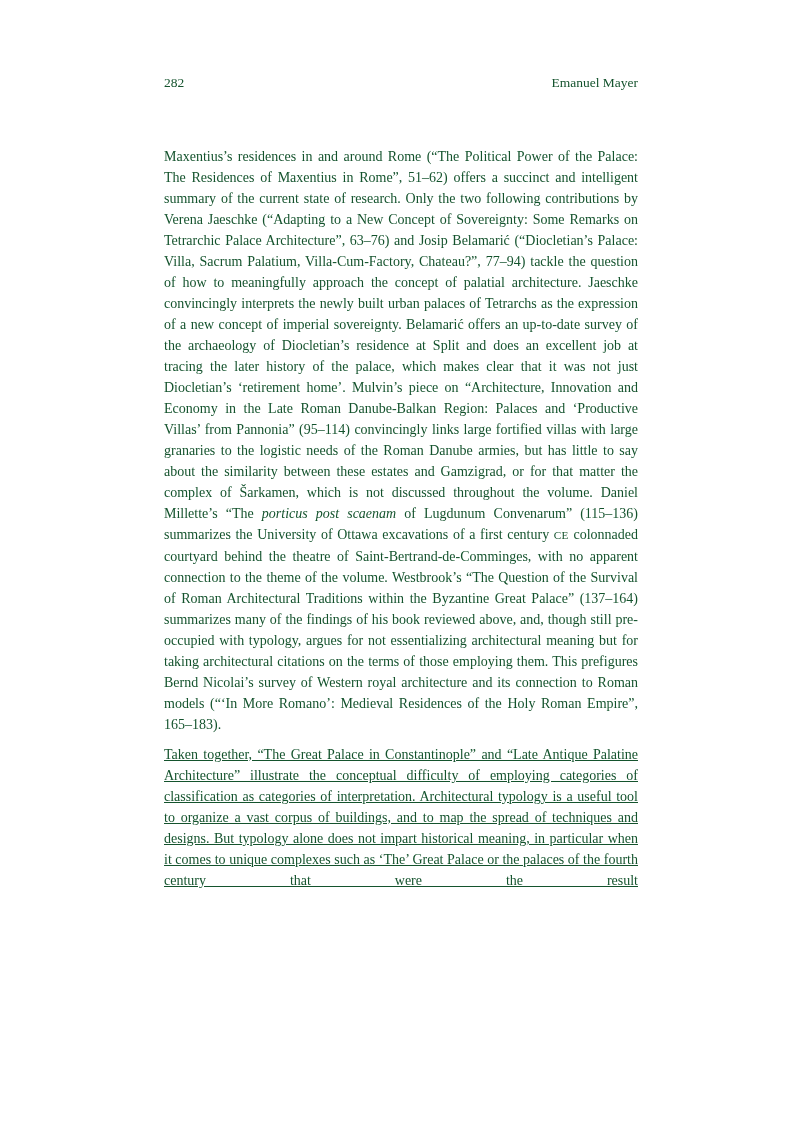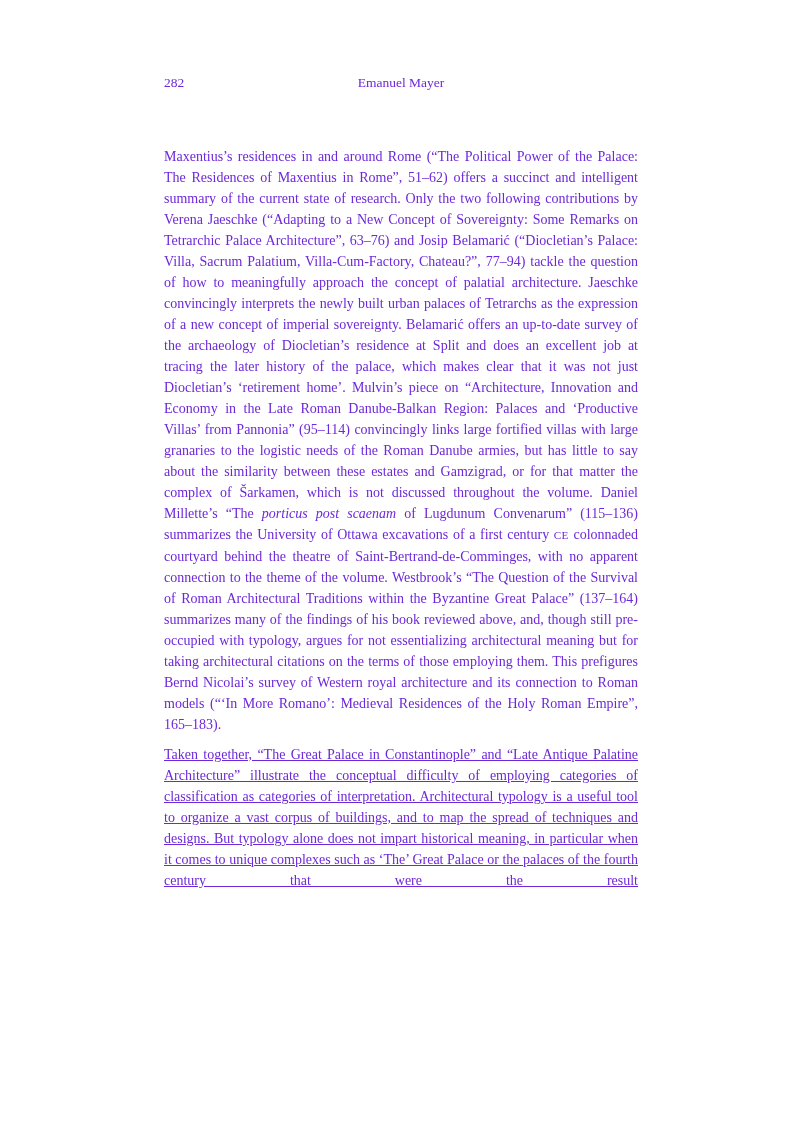--- a/index.html
+++ b/index.html
@@ -3,21 +3,21 @@
 <meta charset="utf-8">
 <style>
   * { margin: 0; padding: 0; box-sizing: border-box; }
   html, body { background: #ffffff; }
   .page {
     position: relative;
     width: 759px;
     height: 1131px;
     background: #ffffff;
     font-family: "Liberation Serif", serif;
-    color: #6d28d9;
+    color: #14532d;
     overflow: hidden;
   }
   .text-column {
     position: absolute;
     left: 164px;
     top: 74px;
     width: 474px;
   }
   .running-header {
     position: relative;
@@ -25,21 +25,21 @@
     line-height: 18px;
     height: 18px;
   }
   .page-number {
     position: absolute;
     left: 0;
     top: 0;
   }
   .header-title {
     display: block;
-    text-align: center;
+    text-align: right;
   }
   .body-text {
     margin-top: 54px;
     font-size: 14px;
     line-height: 21px;
     text-align: justify;
   }
   .body-text p {
     margin: 0 0 9px 0;
   }

